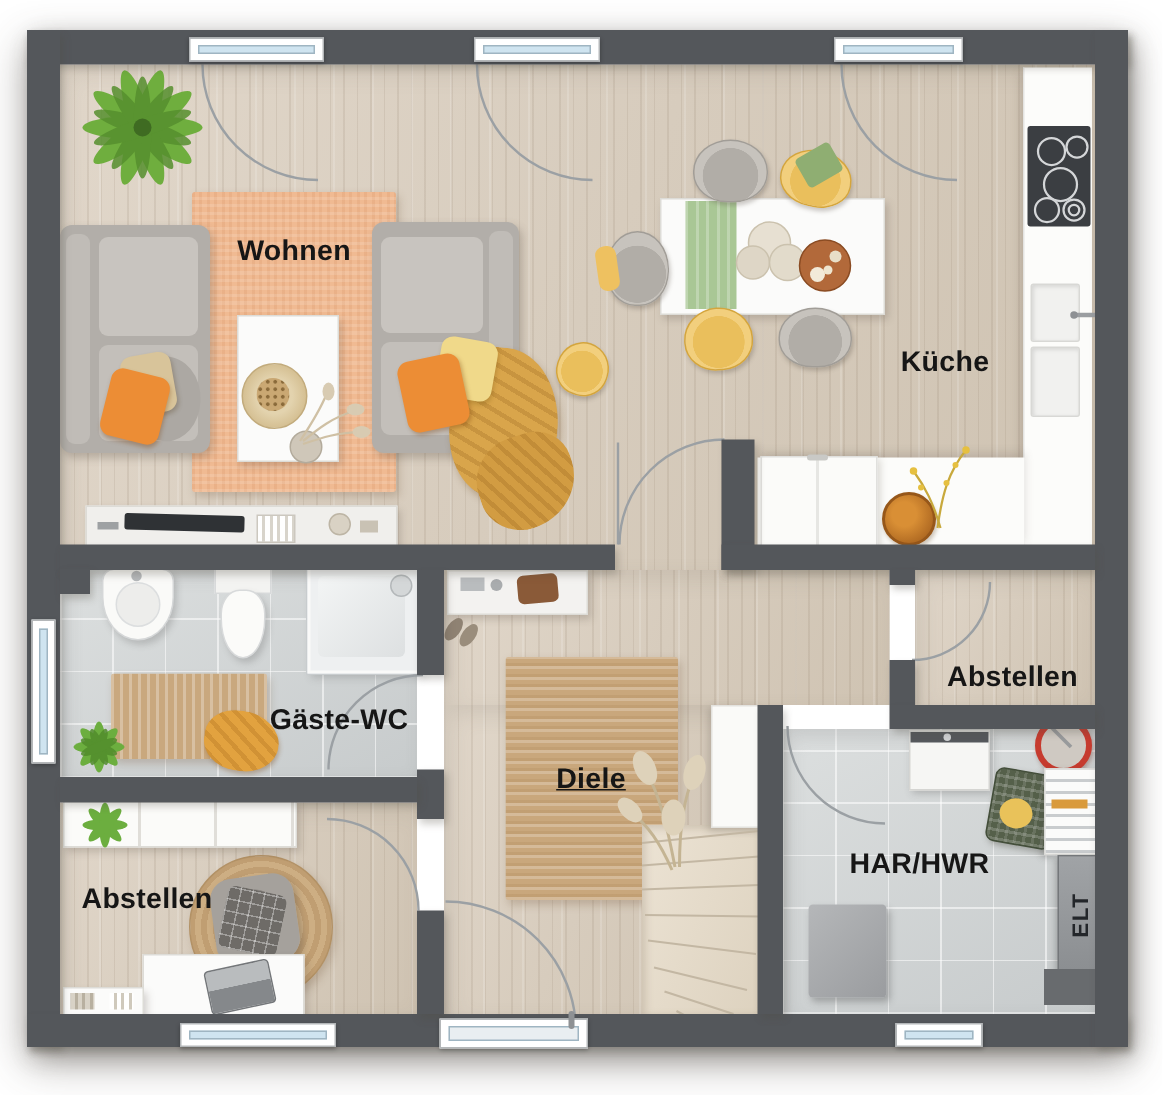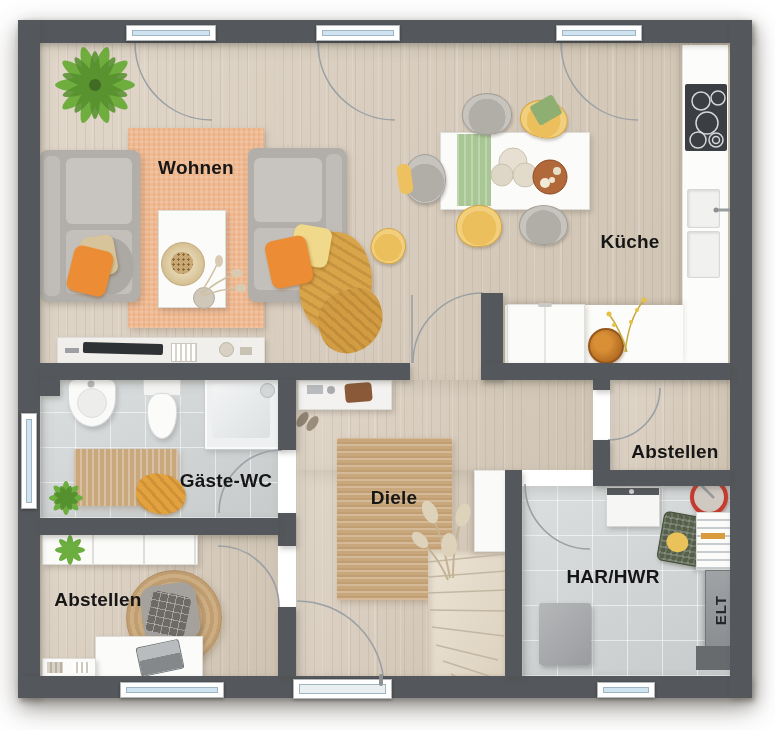--- a/index.html
+++ b/index.html
@@ -357,18 +357,18 @@
       <div class="glass"></div>
     </div>
   <div class="win" style="left:293px;top:679px;width:97px;height:18px;">
     <div class="glass" style="background:#e9eef1;"></div>
     <div class="abs" style="right:8px;top:-6px;width:4px;height:12px;background:#8e9194;border-radius:2px;"></div>
   </div>
 
   <div class="lbl" style="left:196px;top:168px;text-align:right;">Wohnen</div>
   <div class="lbl" style="left:630px;top:242px;">Küche</div>
   <div class="lbl" style="left:226px;top:481px;">Gäste-WC</div>
-  <div class="lbl" style="left:394px;top:498px;">Diele</div>
+  <div class="lbl" style="left:394px;top:520px;text-decoration:underline;">Diele</div>
   <div class="lbl" style="left:675px;top:452px;">Abstellen</div>
   <div class="lbl" style="left:98px;top:600px;">Abstellen</div>
   <div class="lbl" style="left:613px;top:577px;">HAR/HWR</div>
 
 </div>
 
 </body></html>

